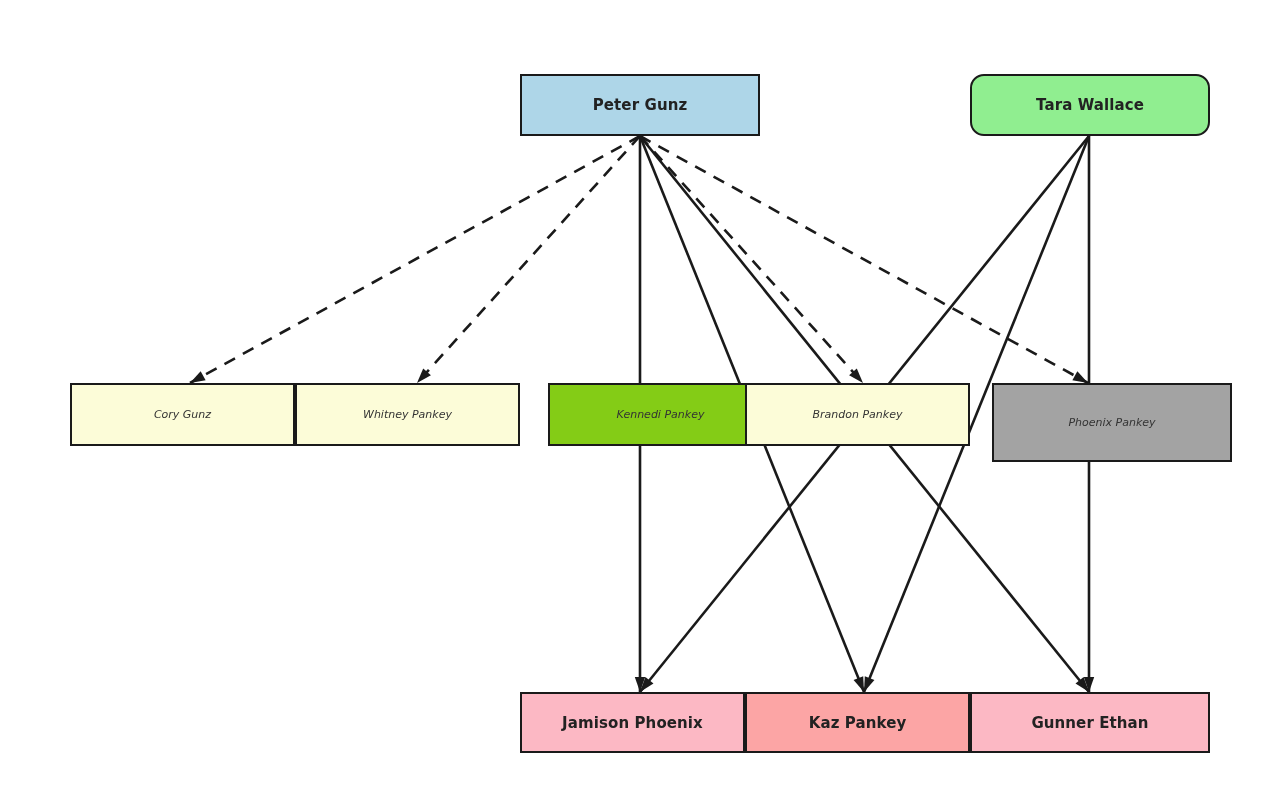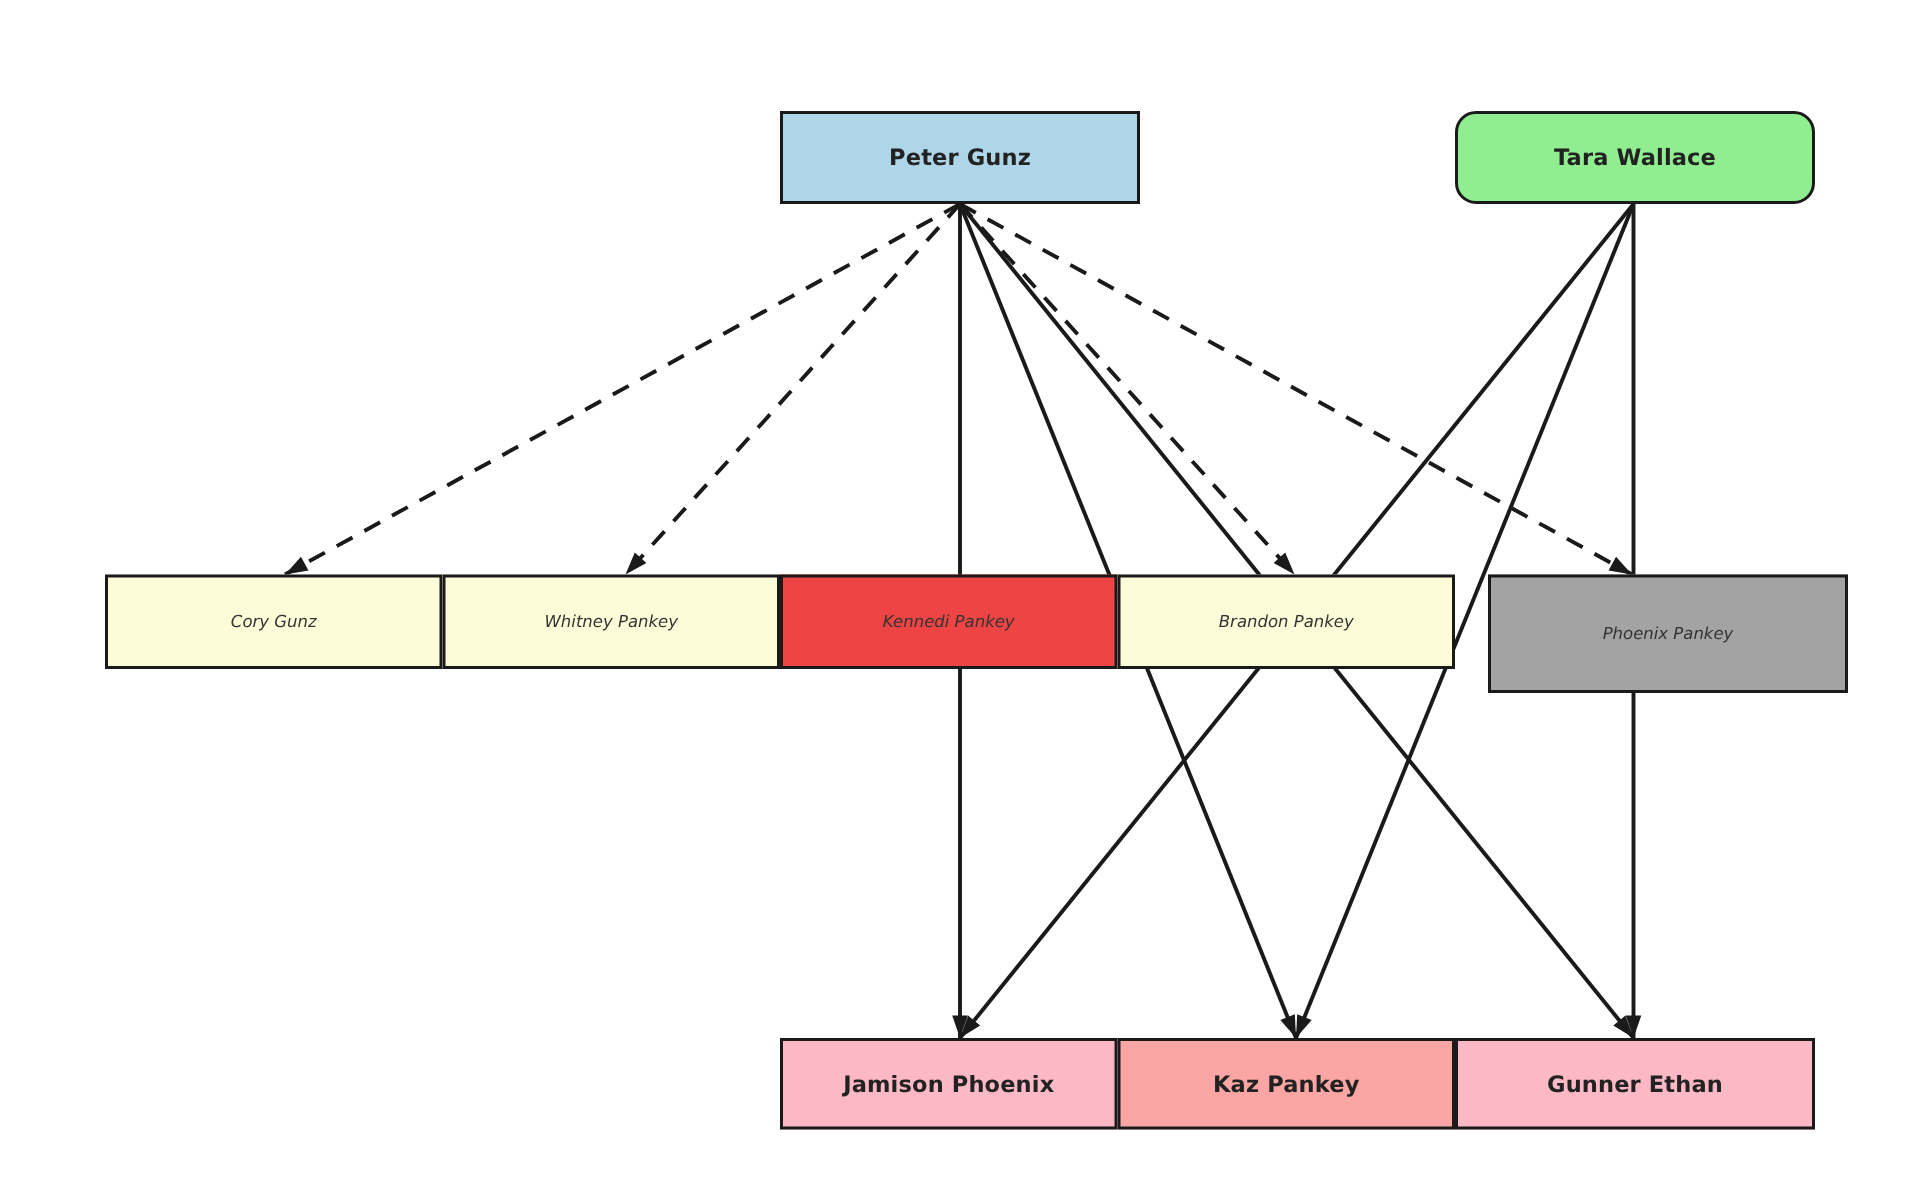--- a/index.html
+++ b/index.html
@@ -91,21 +91,21 @@
       </div>
       <div class="node node-parent" style="left: 970px; top: 74px; width: 240px; height: 62px; background: rgb(144, 238, 144); border-radius: 14px;">
         <span class="node-label">Tara Wallace</span>
       </div>
       <div class="node node-child" style="left: 70px; top: 383px; width: 225px; height: 63px; background: rgb(252, 252, 216);">
         <span class="node-label">Cory Gunz</span>
       </div>
       <div class="node node-child" style="left: 295px; top: 383px; width: 225px; height: 63px; background: rgb(252, 252, 216); align-items: center;">
         <span class="node-label">Whitney Pankey</span>
       </div>
-      <div class="node node-child" style="left: 520px; top: 383px; width: 225px; height: 63px; background: #ef4444;">
+      <div class="node node-child" style="left: 548px; top: 383px; width: 225px; height: 63px; background: #84cc16;">
         <span class="node-label">Kennedi Pankey</span>
       </div>
       <div class="node node-child" style="left: 745px; top: 383px; width: 225px; height: 63px; background: rgb(252, 252, 216);">
         <span class="node-label">Brandon Pankey</span>
       </div>
       <div class="node node-child" style="left: 992px; top: 383px; width: 240px; height: 79px; background: #a3a3a3;">
         <span class="node-label">Phoenix Pankey</span>
       </div>
       <div class="node node-grand" style="left: 520px; top: 692px; width: 225px; height: 61px; background: rgb(252, 184, 196);">
         <span class="node-label">Jamison Phoenix</span>

